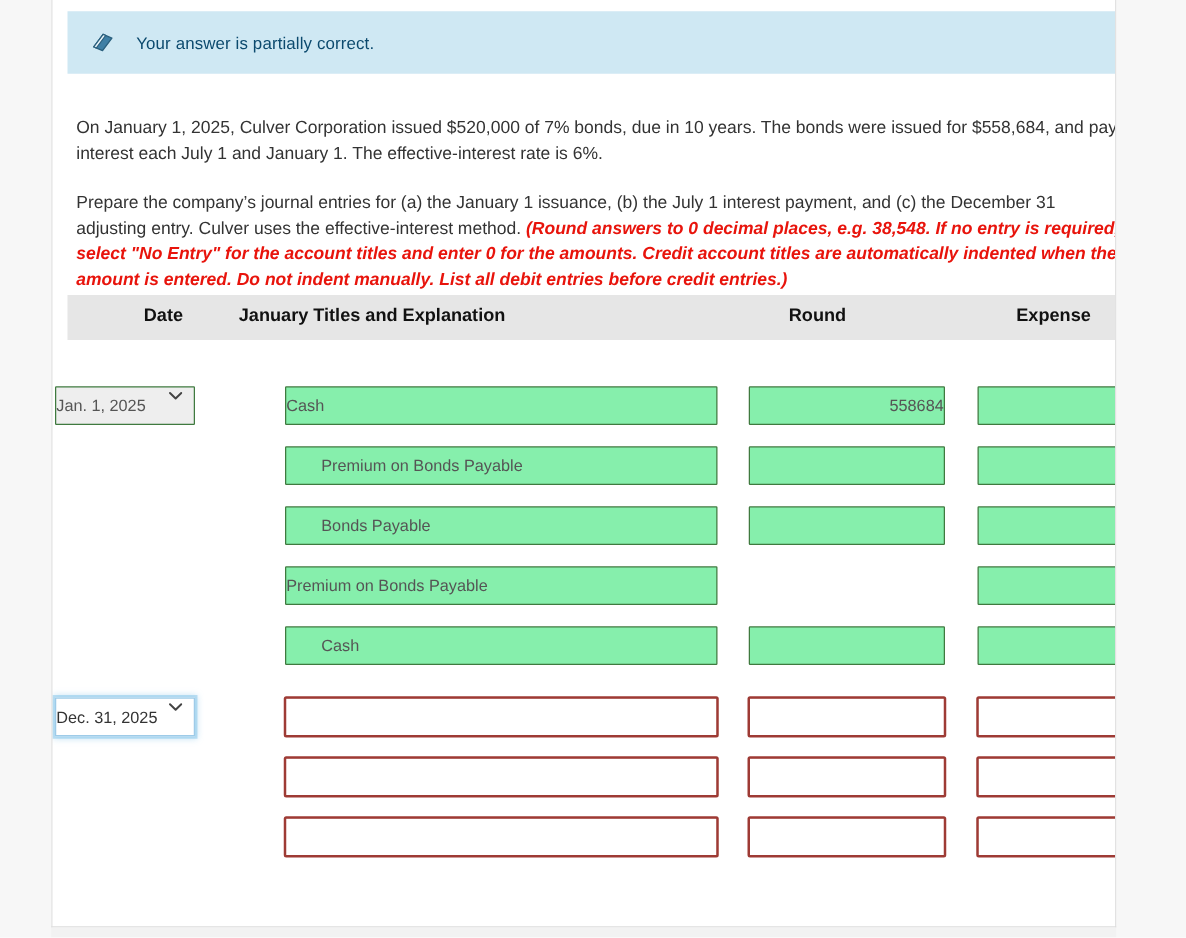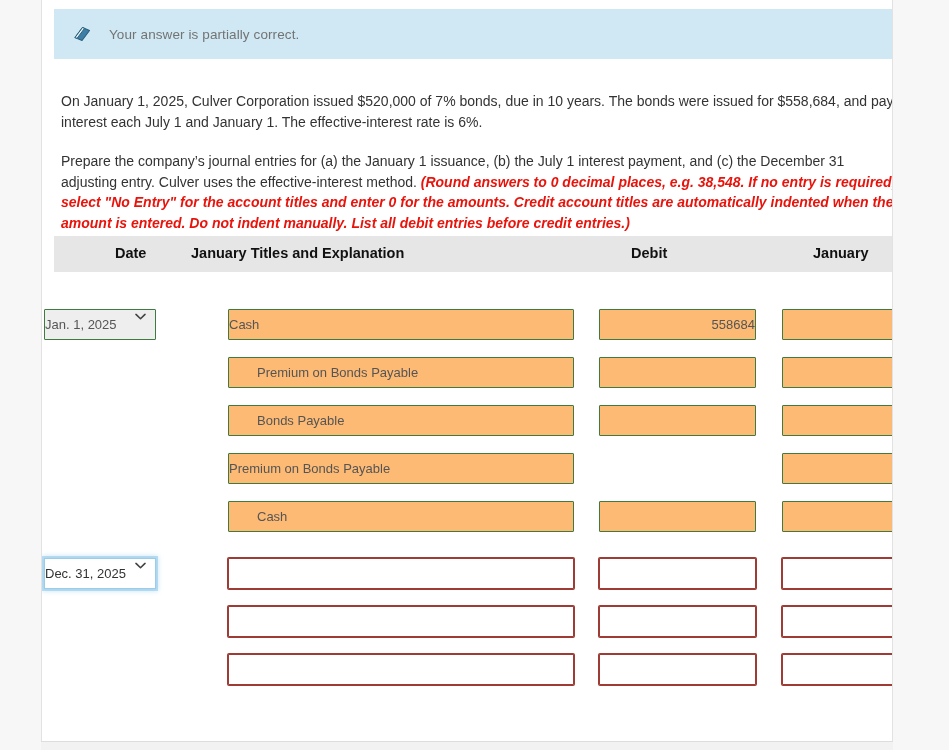--- a/index.html
+++ b/index.html
@@ -66,21 +66,21 @@
   }
   .status-icon {
     width: 22px;
     height: 22px;
     flex: 0 0 22px;
     display: block;
     margin-right: 16px;
   }
   .status-text {
     font-size: 13.5px;
-    color: #737373;
+    color: #0c4a6e;
     letter-spacing: 0.1px;
   }
 
   
   .prose {
     position: absolute;
     left: 19px;
     width: 840px;
     font-size: 14px;
     line-height: 20.5px;
@@ -145,21 +145,21 @@
     font-family: "Liberation Sans", sans-serif;
     font-size: 13px;
     color: #555555;
     padding: 0 0;
     outline: none;
     -webkit-appearance: none;
     appearance: none;
     margin-top: 15px;
   }
   .fld.correct {
-    background: #fdba74;
+    background: #86efac;
     border: 1px solid #3f7a3f;
     border-radius: 1px;
   }
   .fld.wrong {
     background: #ffffff;
     border: 1px solid #9e3b35;
     border-radius: 1px;
     box-shadow: inset 0 0 0 2px #ffffff, 0 0 0 1px #9e3b35;
   }
   .fld.amount { text-align: right; }
@@ -212,22 +212,22 @@
 
     <p class="prose" id="para-instructions">
       <span>Prepare the company’s journal entries for (a) the January 1 issuance, (b) the July 1 interest payment, and (c) the December 31 adjusting entry. Culver uses the effective-interest method. </span><span class="red-note">(Round answers to 0 decimal places, e.g. 38,548. If no entry is required, select "No Entry" for the account titles and enter 0 for the amounts. Credit account titles are automatically indented when the amount is entered. Do not indent manually. List all debit entries before credit entries.)</span>
     </p>
 
     <div id="journal">
 
       <div class="jt-head">
         <span class="h h-date">Date</span>
         <span class="h h-account">January Titles and Explanation</span>
-        <span class="h h-debit">Debit</span>
-        <span class="h h-credit">January</span>
+        <span class="h h-debit">Round</span>
+        <span class="h h-credit">Expense</span>
       </div>
 
       <div class="jt-body" id="jt-body">
           <div class="jrow first">
             <div class="cell cell-date">
               <div class="sel-wrap"><select class="fld correct"><option>Jan. 1, 2025</option></select><span class="chev">
                   <svg viewBox="0 0 11 7" width="11" height="7">
                     <path d="M1 1.2 L5.5 5.6 L10 1.2" fill="none" stroke="#444" stroke-width="1.6" stroke-linecap="round" stroke-linejoin="round"></path>
                   </svg>
                 </span></div>

